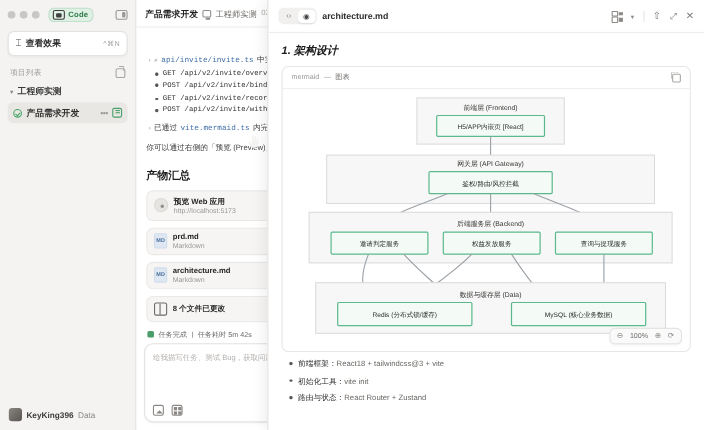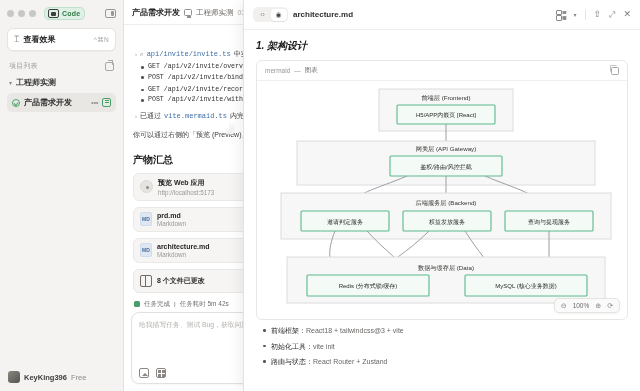--- a/index.html
+++ b/index.html
@@ -366,21 +366,21 @@
     <div class="task-item">
       <span class="task-ico"></span>
       <span class="task-label">产品需求开发</span>
       <span class="task-more">•••</span>
       <span class="task-badge"></span>
     </div>
 
     <div class="user-row">
       <span class="avatar"></span>
       <span class="user-name">KeyKing396</span>
-      <span class="user-plan">Free</span>
+      <span class="user-plan">Data</span>
     </div>
   </div>
 
   <div class="center">
 
     <div class="center-head">
       <span class="ch-title">产品需求开发</span>
       <span class="ch-sep-ico"></span>
       <span class="ch-sub">工程师实测</span>
       <span class="ch-time">03:59</span>

